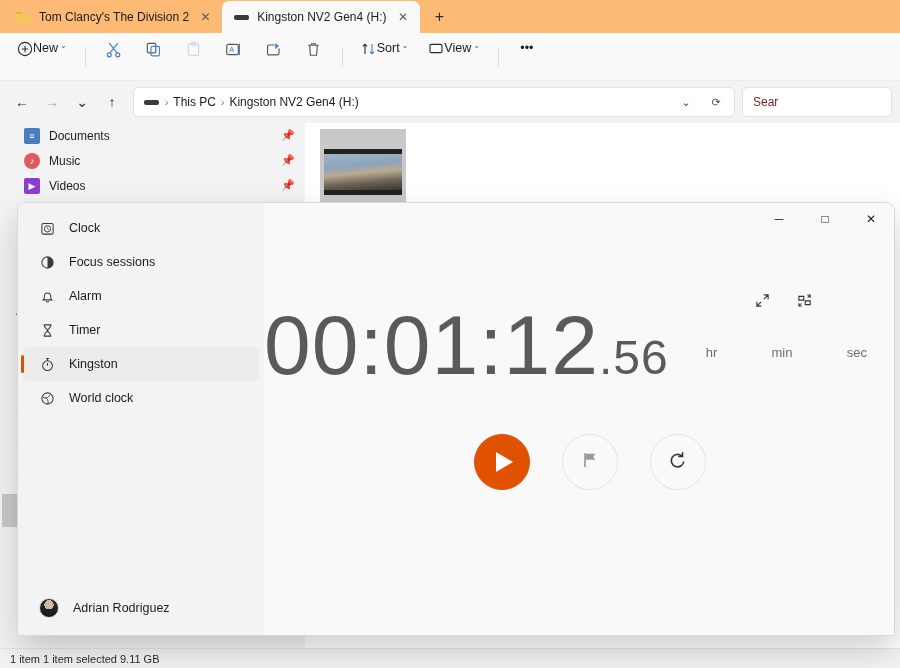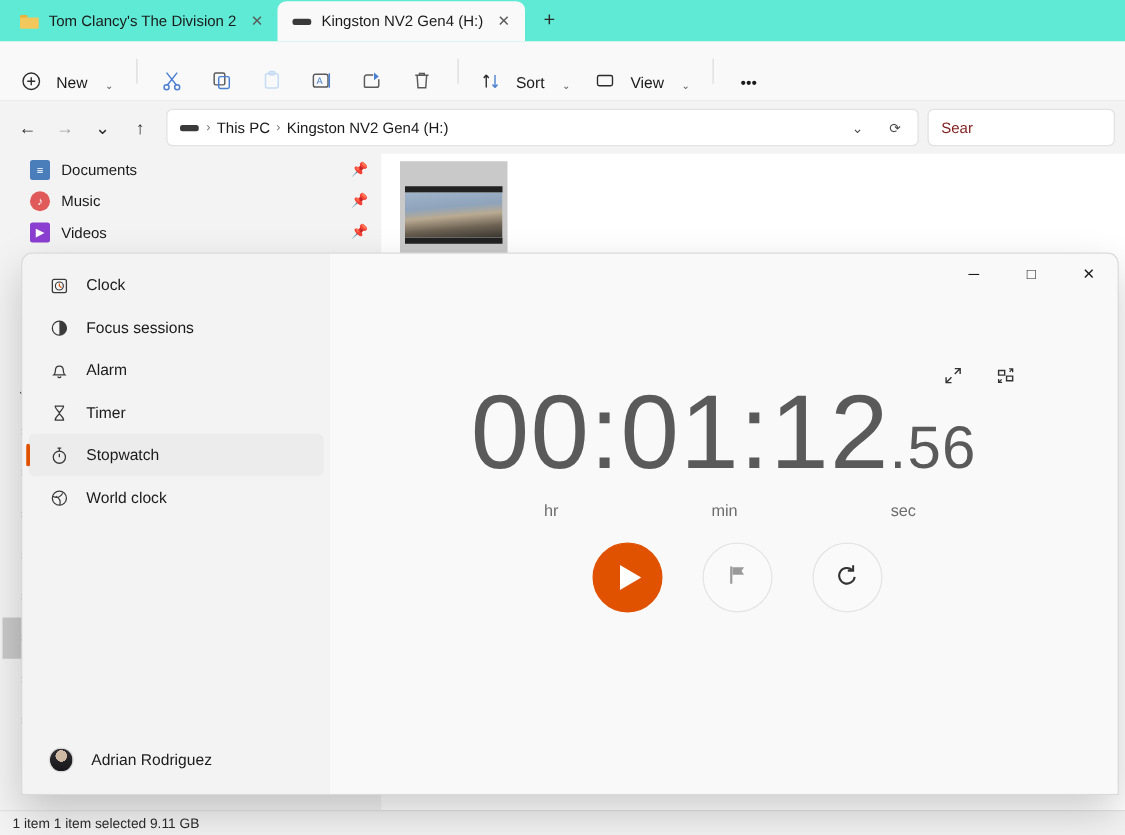--- a/index.html
+++ b/index.html
@@ -13,21 +13,21 @@
 
   
   .explorer {
     position: absolute; inset: 0;
     background: #f3f3f3;
     display: flex; flex-direction: column;
   }
 
   
   .tabstrip {
-    height: 33px; background: #5eead4;
+    height: 33px; background: #fdba74;
     display: flex; align-items: flex-end; padding-left: 4px;
     position: relative;
   }
   .tab {
     height: 32px; display: flex; align-items: center;
     gap: 8px; padding: 0 8px 0 12px; min-width: 180px;
     border-radius: 7px 7px 0 0; font-size: 12px; color: #1b1b1b;
     position: relative;
   }
   .tab.active { background: #f9f9f9; }
@@ -61,22 +61,22 @@
     font-size: 16px; color: #2b2b2b; border-radius: 5px;
   }
 
   
   .cmdbar {
     height: 48px; background: #f9f9f9;
     display: flex; align-items: center; padding: 0 8px; gap: 2px;
     border-bottom: 1px solid #ececec;
   }
   .cmd-btn {
-    height: 32px; border-radius: 5px; display: flex; align-items: flex-end;
-    gap: 12px; padding: 0 9px; font-size: 12.5px; color: #1b1b1b;
+    height: 32px; border-radius: 5px; display: flex; align-items: flex-start;
+    gap: 0; padding: 0 9px; font-size: 12.5px; color: #1b1b1b;
   }
   .cmd-icon-btn { width: 38px; justify-content: center; padding: 0; }
   .chev { font-size: 8px; color: #5a5a5a; margin-left: 2px; }
   .vsep { width: 1px; height: 20px; background: #dcdcdc; margin: 0 7px; }
   .ico { display: flex; align-items: center; justify-content: center; }
 
   
   .navrow {
     height: 42px; background: #f3f3f3;
     display: flex; align-items: center; padding: 0 8px; gap: 2px;
@@ -181,21 +181,21 @@
   .titlebar {
     position: absolute; right: 0; top: 0; height: 32px; display: flex;
   }
   .winbtn { width: 46px; height: 32px; display: flex; align-items: center;
             justify-content: center; color: #1b1b1b; font-size: 12px; }
   .winbtn.close { border-radius: 0 8px 0 0; }
   .tools { position: absolute; right: 78px; top: 85px; display: flex; gap: 18px; }
   .toolbtn { width: 24px; height: 24px; display: flex; align-items: center;
              justify-content: center; color: #333; }
   .timewrap { position: absolute; left: 0; right: 0; top: 100px;
-              display: flex; flex-direction: column; align-items: center; }
+              display: flex; flex-direction: row; align-items: center; }
   .time {
     font-size: 84px; font-weight: 300; color: #5a5a5a; line-height: 1;
     letter-spacing: 1px; display: flex; align-items: baseline;
   }
   .time .frac { font-size: 48px; }
   .units {
     display: flex; font-size: 13px; color: #6d6d6d; margin-top: 14px;
     width: 430px; justify-content: space-around; padding-left: 10px;
   }
   .controls { position: absolute; left: 0; right: 0; top: 231px;
@@ -422,21 +422,21 @@
         </span>
         <span>Timer</span>
       </div>
       <div class="nav-item sel">
         <span class="nav-ico">
           <svg width="15" height="15" viewBox="0 0 16 16">
               <circle cx="8" cy="9.3" r="5.2" fill="none" stroke="#3a3a3a" stroke-width="1.1"></circle>
               <path d="M6.4 1.6h3.2M8 1.6v2.4M8 9.3V6.4" stroke="#3a3a3a" stroke-width="1.1" fill="none"></path>
             </svg>
         </span>
-        <span>Stopwatch</span>
+        <span>Kingston</span>
       </div>
       <div class="nav-item">
         <span class="nav-ico">
           <svg width="15" height="15" viewBox="0 0 16 16">
               <circle cx="8" cy="8" r="6" fill="none" stroke="#3a3a3a" stroke-width="1.1"></circle>
               <path d="M2.4 6.4c3 2 6.6 1 8.4-2.6M8.4 14c1-3.4-.6-6.2-3.4-7.6" fill="none" stroke="#3a3a3a" stroke-width="1"></path>
             </svg>
         </span>
         <span>World clock</span>
       </div>

